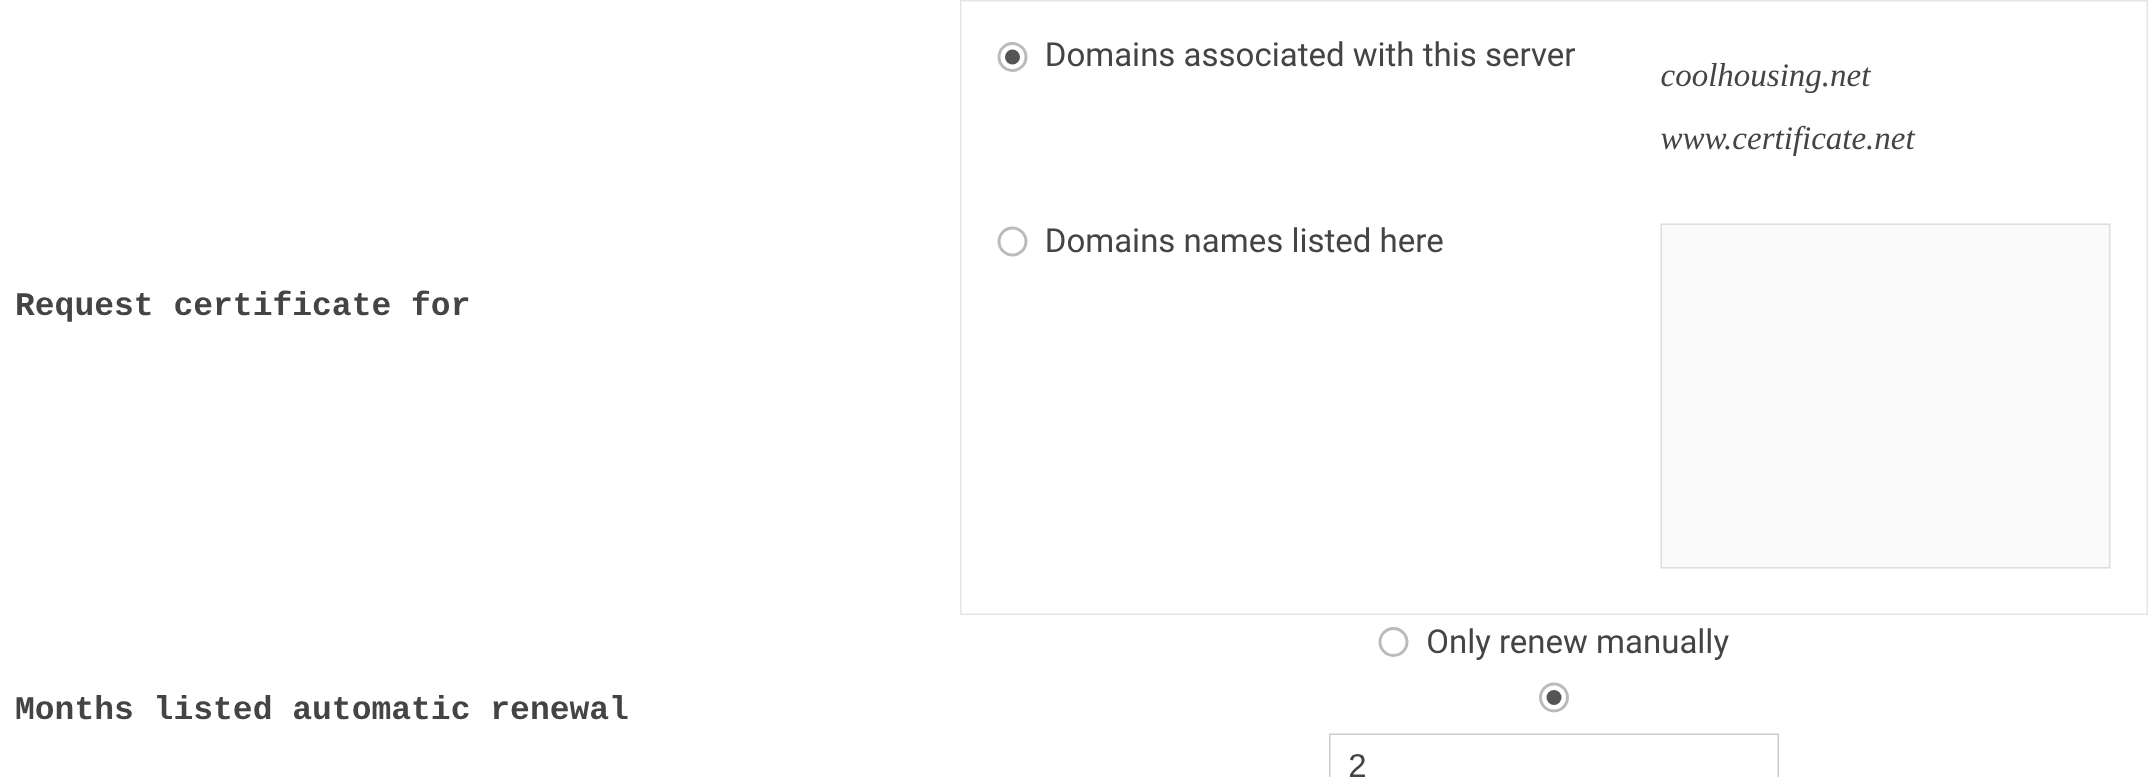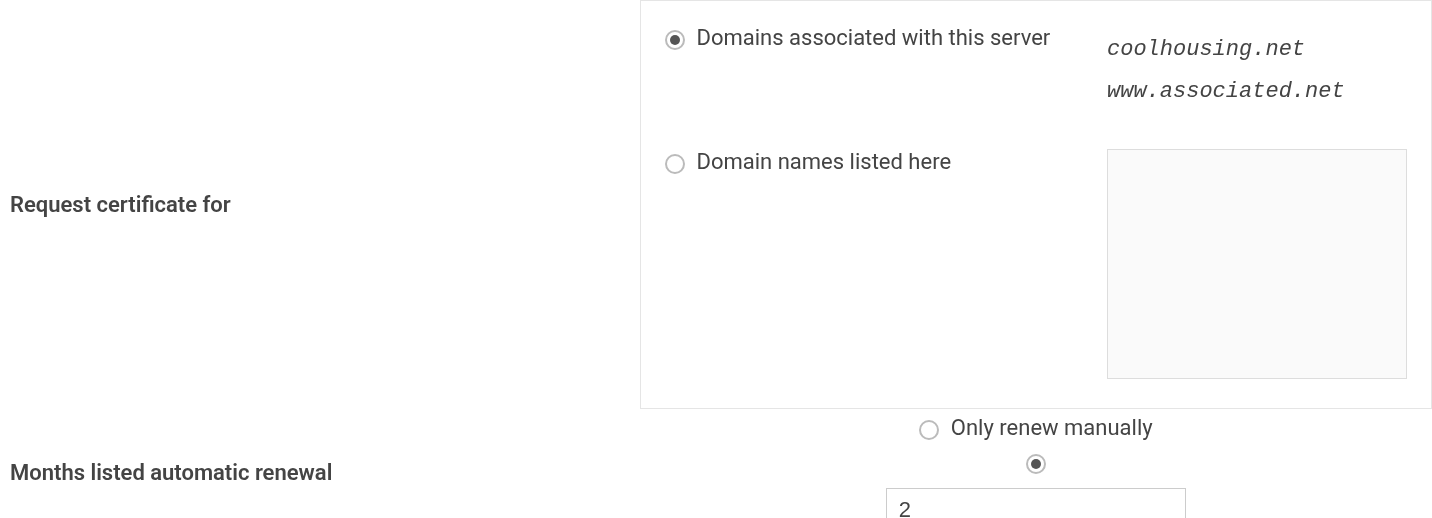--- a/index.html
+++ b/index.html
@@ -21,40 +21,41 @@
   }
   table.form > tbody > tr > td {
     padding: 6px 10px;
     vertical-align: middle;
   }
   td.label-cell {
     width: 640px;
     font-weight: 600;
     color: #444;
     padding-left: 22px;
+    font-family: Liberation Mono, monospace;
   }
   td.control-cell {
     border: 1px solid #e5e5e5;
     padding: 0;
   }
   
   .req-table {
     width: 100%;
     border-collapse: collapse;
   }
   .req-table td {
     vertical-align: top;
     padding: 18px 14px 18px 14px;
   }
   .req-table td.radio-col {
     width: 460px;
   }
   .radio-row {
     display: flex;
-    align-items: flex-end;
+    align-items: center;
     gap: 12px;
     font-size: 22px;
     color: #444;
   }
   .radio {
     width: 20px;
     height: 20px;
     border: 2px solid #bbb;
     border-radius: 50%;
     display: inline-flex;
@@ -65,21 +66,21 @@
   }
   .radio.checked::after {
     content: "";
     width: 10px;
     height: 10px;
     background: #555;
     border-radius: 50%;
     display: block;
   }
   .domain-list {
-    font-family: Liberation Mono, monospace;
+    font-family: Liberation Serif, serif;
     font-style: italic;
     font-size: 22px;
     color: #444;
     line-height: 1.9;
     padding-top: 4px;
   }
   textarea.domain-input {
     width: 300px;
     height: 230px;
     resize: none;
@@ -151,29 +152,29 @@
                 <tr>
               <td class="radio-col">
                 <label class="radio-row">
                   <span class="radio checked"></span>
                   <span>Domains associated with this server</span>
                 </label>
               </td>
               <td>
                 <div class="domain-list">
                   <div>coolhousing.net</div>
-                  <div>www.associated.net</div>
+                  <div>www.certificate.net</div>
                 </div>
               </td>
             </tr>
             <tr>
               <td class="radio-col">
                 <label class="radio-row">
                   <span class="radio"></span>
-                  <span>Domain names listed here</span>
+                  <span>Domains names listed here</span>
                 </label>
               </td>
               <td>
                 <textarea class="domain-input" style=""></textarea>
               </td>
             </tr>
           </tbody>
             </table>
         </td>
       </tr>

